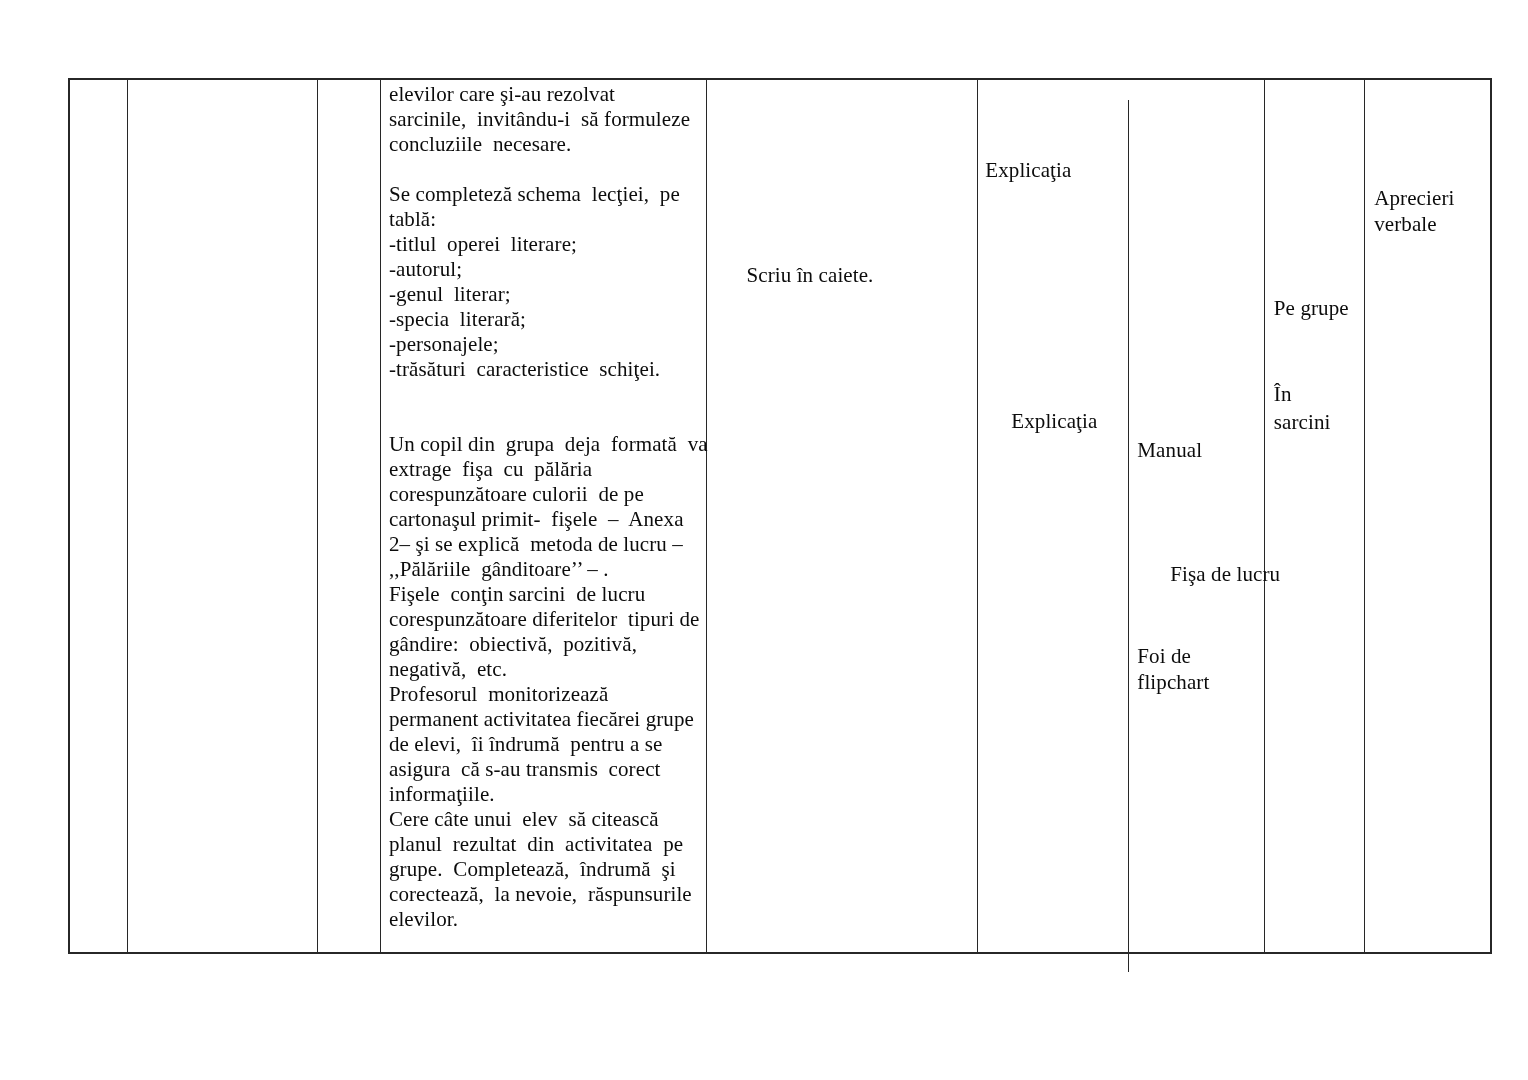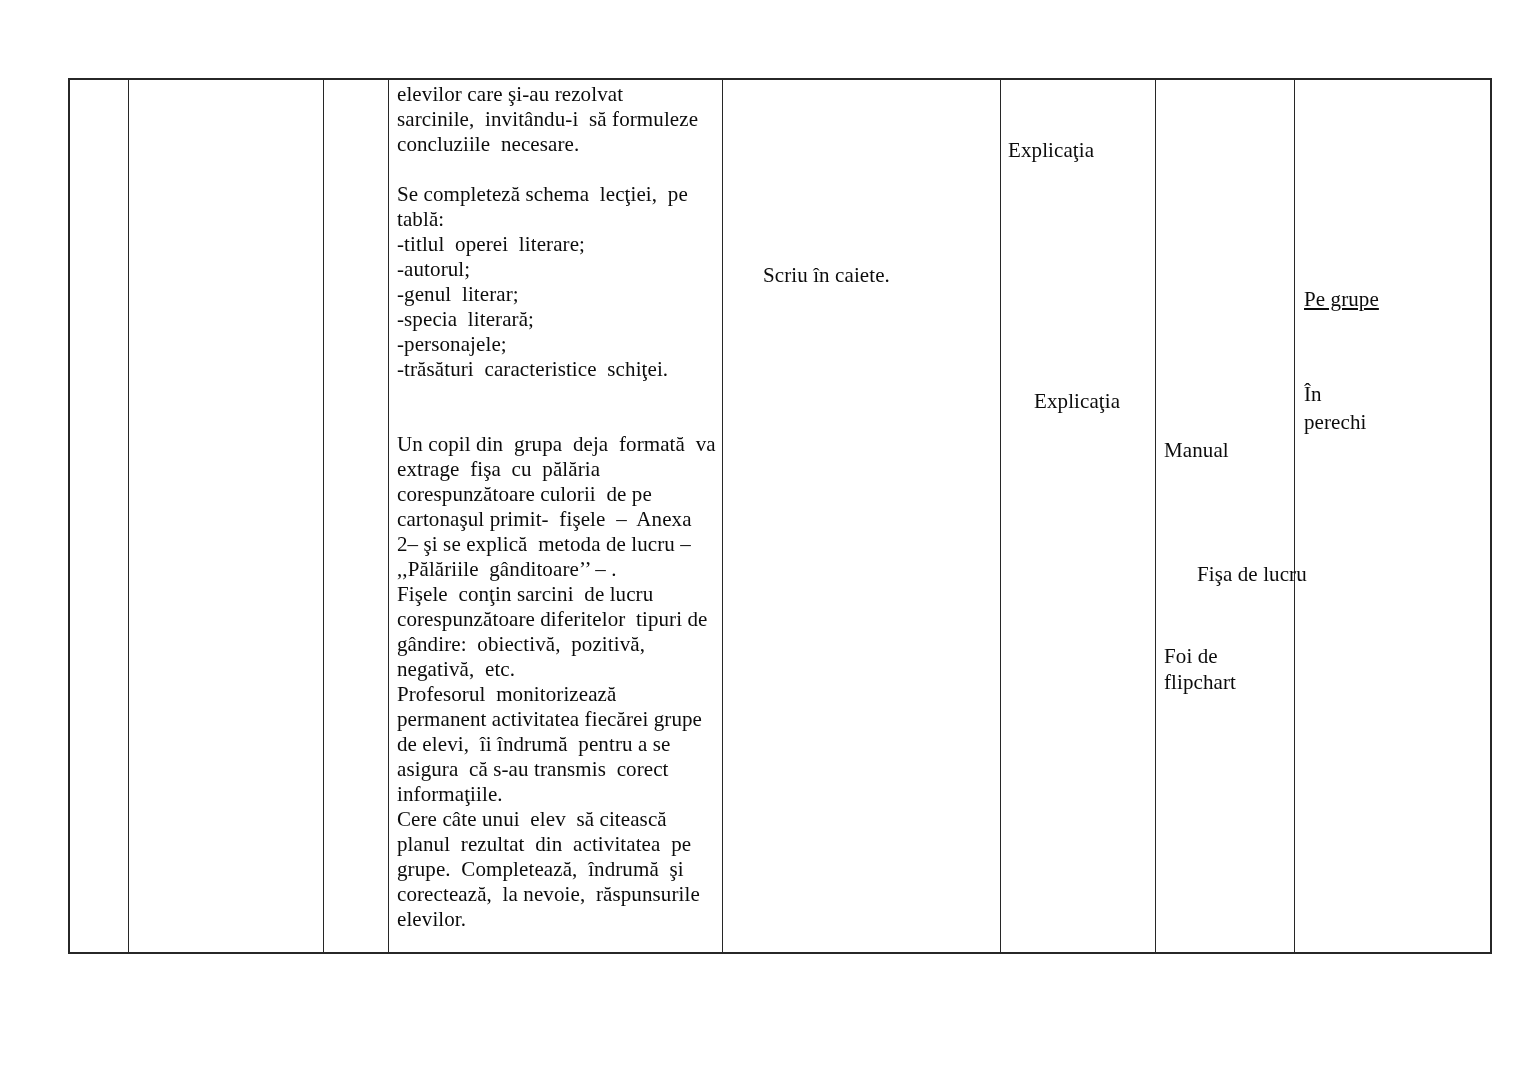--- a/index.html
+++ b/index.html
@@ -25,21 +25,21 @@
     height:100%;
     border-right:1.4px solid #272727;
     flex-shrink:1;
   }
   .cell:last-child{border-right:none;}
   .c1{width:59px;}
   .c2{width:195px;}
   .c3{width:65px;}
   .c4{width:334px;}
   .c5{width:246px;margin-left:32px;}
-  .c6{width:155px;}
+  .c6{width:155px;margin-top:20px;}
   .c7{width:139px;text-decoration:underline;}
   .c8{width:103px;}
   .c9{width:128px;}
   .txt{
     position:absolute;
     font-size:21px;
     line-height:25px;
     white-space:pre;
     letter-spacing:0.1px;
   }
@@ -107,20 +107,24 @@
     </div>
 
     <div class="cell c7">
       <div class="txt" style="left:8px;top:358px;">Manual</div>
       <div class="txt" style="left:18px;top:482px;margin-left:23px;">Fişa de lucru</div>
       <div class="txt wrapblock lh26" style="left:8px;top:563px;">Foi de
 flipchart</div>
     </div>
 
     <div class="cell c8">
-      <div class="txt" style="left:9px;top:207px;text-decoration:underline;">Pe grupe</div>
+      <div class="txt" style="left:9px;top:216px;">Pe grupe</div>
       <div class="txt wrapblock lh28" style="left:9px;top:300px;">În
-perechi</div>
+sarcini</div>
     </div>
 
+    <div class="cell c9">
+      <div class="txt wrapblock lh26" style="left:9px;top:105px;">Aprecieri
+verbale</div>
+    </div>
 
   </div>
 </div>
 
 </body></html>

